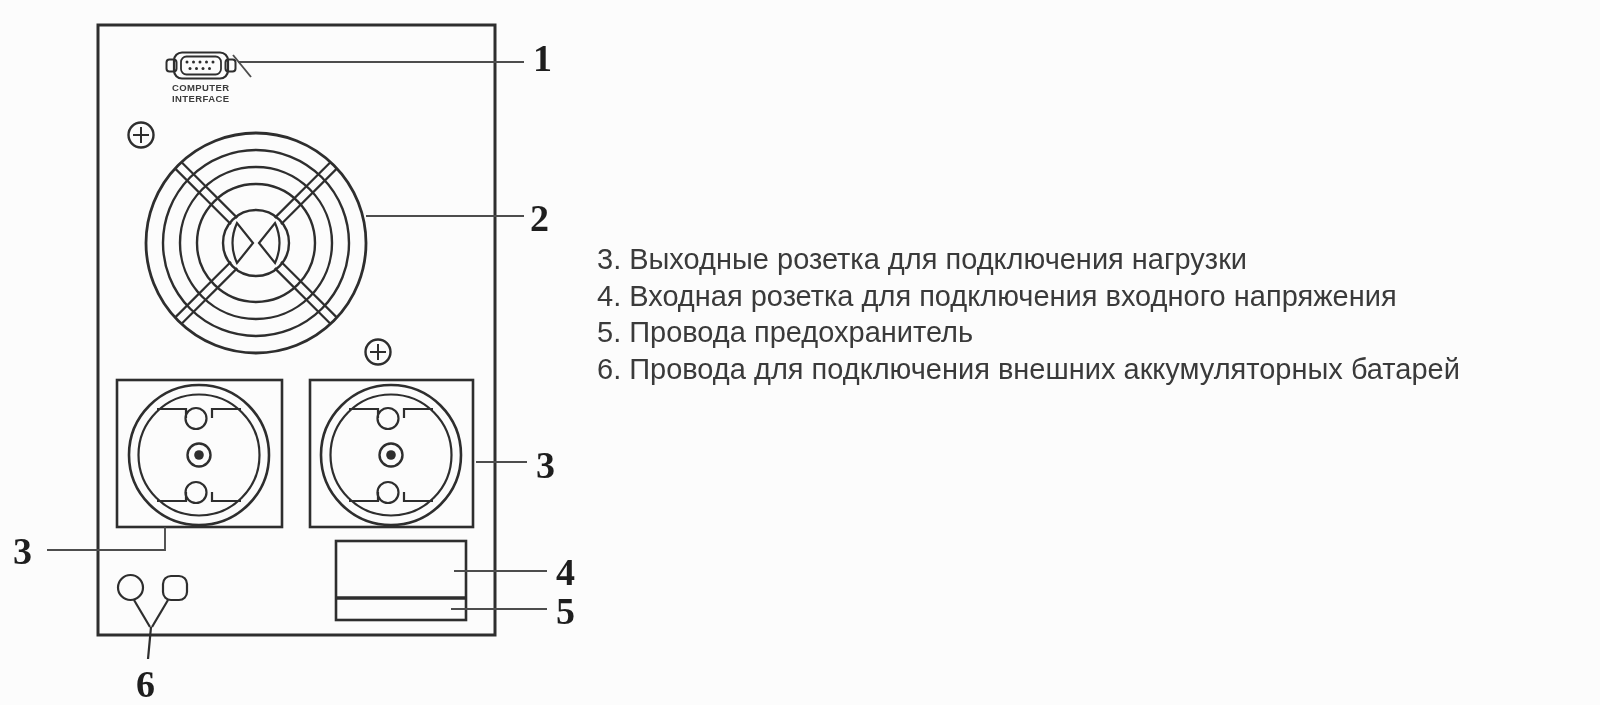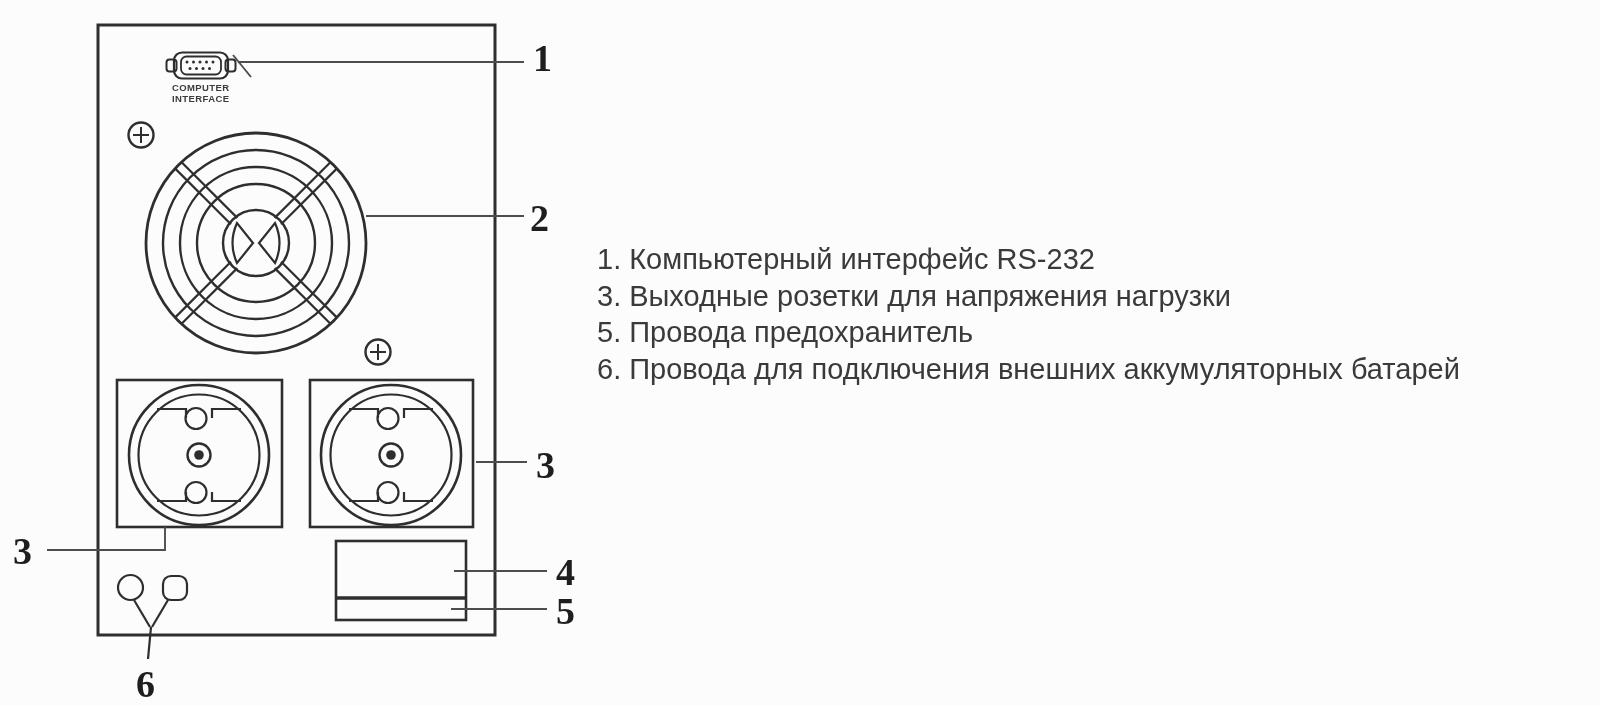--- a/index.html
+++ b/index.html
@@ -166,24 +166,24 @@
     <text x="530" y="231" class="callout-num">2</text>
     <text x="536" y="478" class="callout-num">3</text>
     <text x="13" y="564" class="callout-num">3</text>
     <text x="556" y="585" class="callout-num">4</text>
     <text x="556" y="624" class="callout-num">5</text>
     <text x="136" y="697" class="callout-num">6</text>
   </svg>
 
   <div class="legend">
     <div class="legend-item">
-      <span class="num">1.</span><span class="txt">Компьютерный интерфейс RS-232</span>
+      <span class="num">3.</span><span class="txt">Выходные розетка для подключения нагрузки</span>
     </div>
     <div class="legend-item">
-      <span class="num">3.</span><span class="txt">Выходные розетки для напряжения нагрузки</span>
+      <span class="num">4.</span><span class="txt">Входная розетка для подключения входного напряжения</span>
     </div>
     <div class="legend-item">
       <span class="num">5.</span><span class="txt">Провода предохранитель</span>
     </div>
     <div class="legend-item">
       <span class="num">6.</span><span class="txt">Провода для подключения внешних аккумуляторных батарей</span>
     </div>
   </div>
 
 </div>

